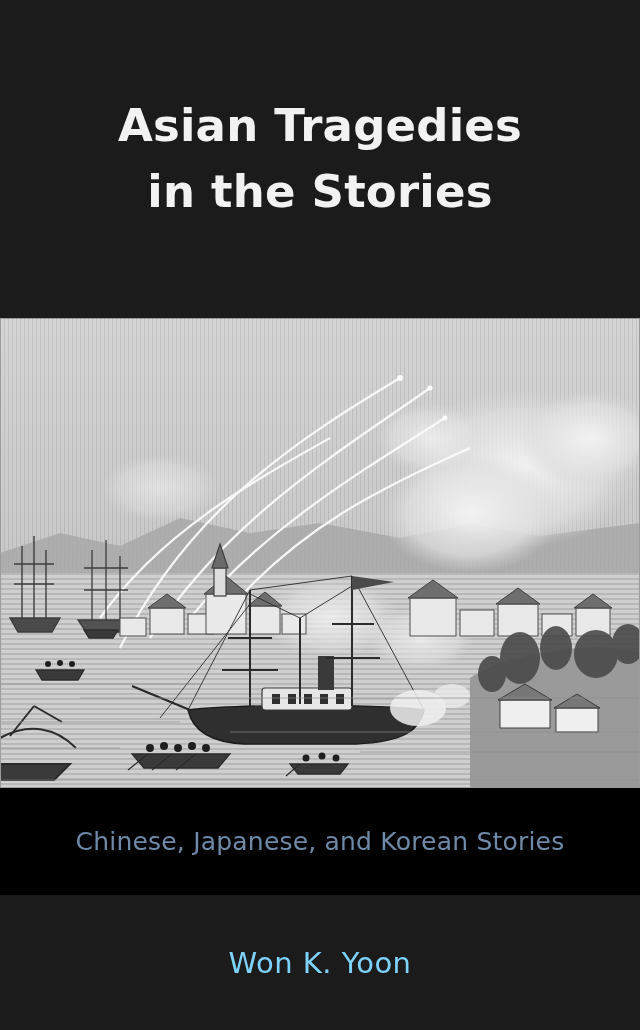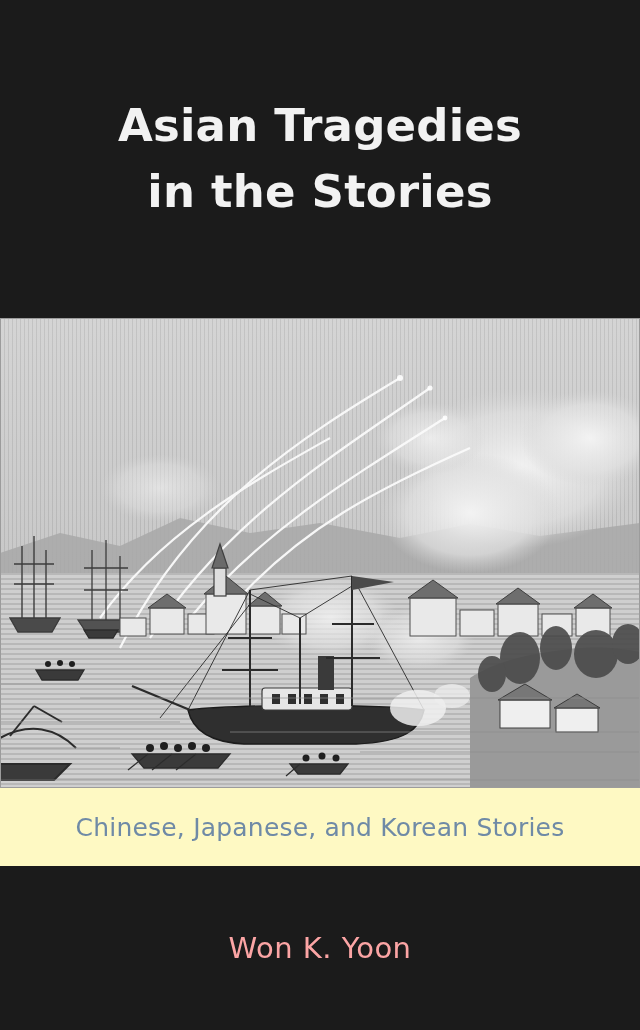--- a/index.html
+++ b/index.html
@@ -53,43 +53,43 @@
     overflow: hidden;
   }
   .art-band svg {
     display: block;
     width: 100%;
     height: 100%;
   }
 
   
   .subtitle-band {
-    background: #fef9c3;
-    height: 78px;
+    background: #000000;
+    height: 107px;
     display: flex;
     align-items: center;
     justify-content: center;
   }
   .subtitle {
     color: #6f8aa6;
     font-size: 25px;
     letter-spacing: 0.2px;
     text-align: center;
   }
 
   
   .author-band {
     background: #1b1b1b;
     flex: 1 1 auto;
     display: flex;
     align-items: center;
     justify-content: center;
   }
   .author {
-    color: #fca5a5;
+    color: #7dd3fc;
     font-size: 29px;
     letter-spacing: 0.5px;
     text-align: right;
   }
 </style>
 </head>
 <body>
 
 <div class="cover">
 

